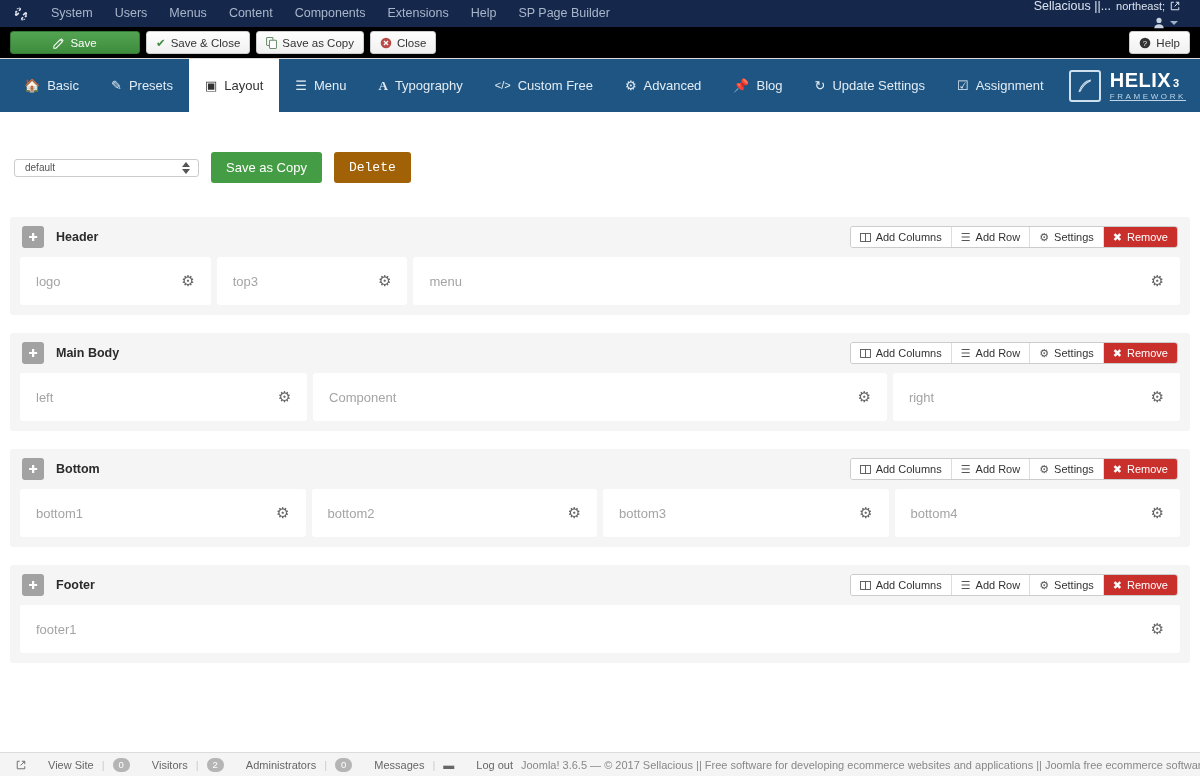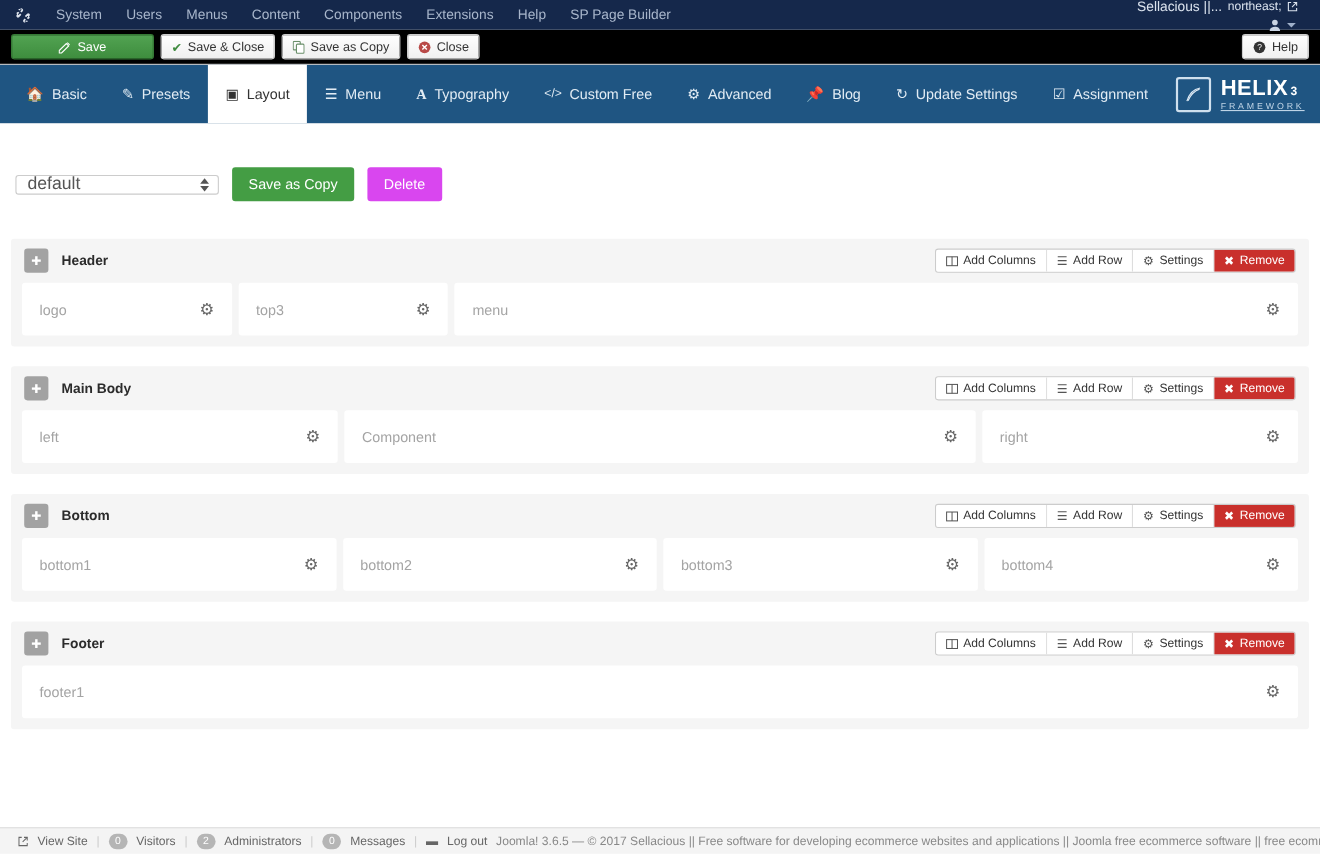--- a/index.html
+++ b/index.html
@@ -168,21 +168,21 @@
   }
   .select-wrap {
     position: relative;
     width: 185px;
   }
   .select-box {
     width: 185px; height: 18px;
     border: 1px solid #ccc;
     border-radius: 3px;
     background: #fff;
-    font-size: 16px;
+    font-size: 10px;
     color: #555;
     padding: 0 26px 0 10px;
     display: flex;
     align-items: center;
     cursor: pointer;
   }
   .spin {
     position: absolute;
     right: 9px; top: 50%;
     transform: translateY(-50%);
@@ -203,21 +203,21 @@
     padding: 0 15px;
     font-size: 13px;
     border-radius: 3px;
     border: none;
     color: #fff;
     cursor: pointer;
     display: inline-flex;
     align-items: center;
   }
   .btn-green { background: #449d44; }
-  .btn-red { background: #d946ef; }
+  .btn-red { background: #a16207; font-family: Liberation Mono, monospace; }
 
   
   .section {
     background: #f5f5f5;
     border-radius: 3px;
     margin-bottom: 18px;
     padding: 0 0 10px 0;
   }
   .section-head {
     height: 40px;
@@ -307,21 +307,21 @@
     border-top: 1px solid #dcdcdc;
     display: flex;
     align-items: center;
     font-size: 11px;
     color: #666;
     padding: 0 8px;
   }
   .sb-item {
     display: inline-flex;
     align-items: center;
-    gap: 8px;
+    gap: 22px;
     padding: 0 8px;
     cursor: pointer;
     white-space: nowrap;
   }
   .sb-sep { color: #ccc; }
   .badge {
     background: #b5b5b5;
     color: #fff;
     border-radius: 9px;
     font-size: 9.5px;

